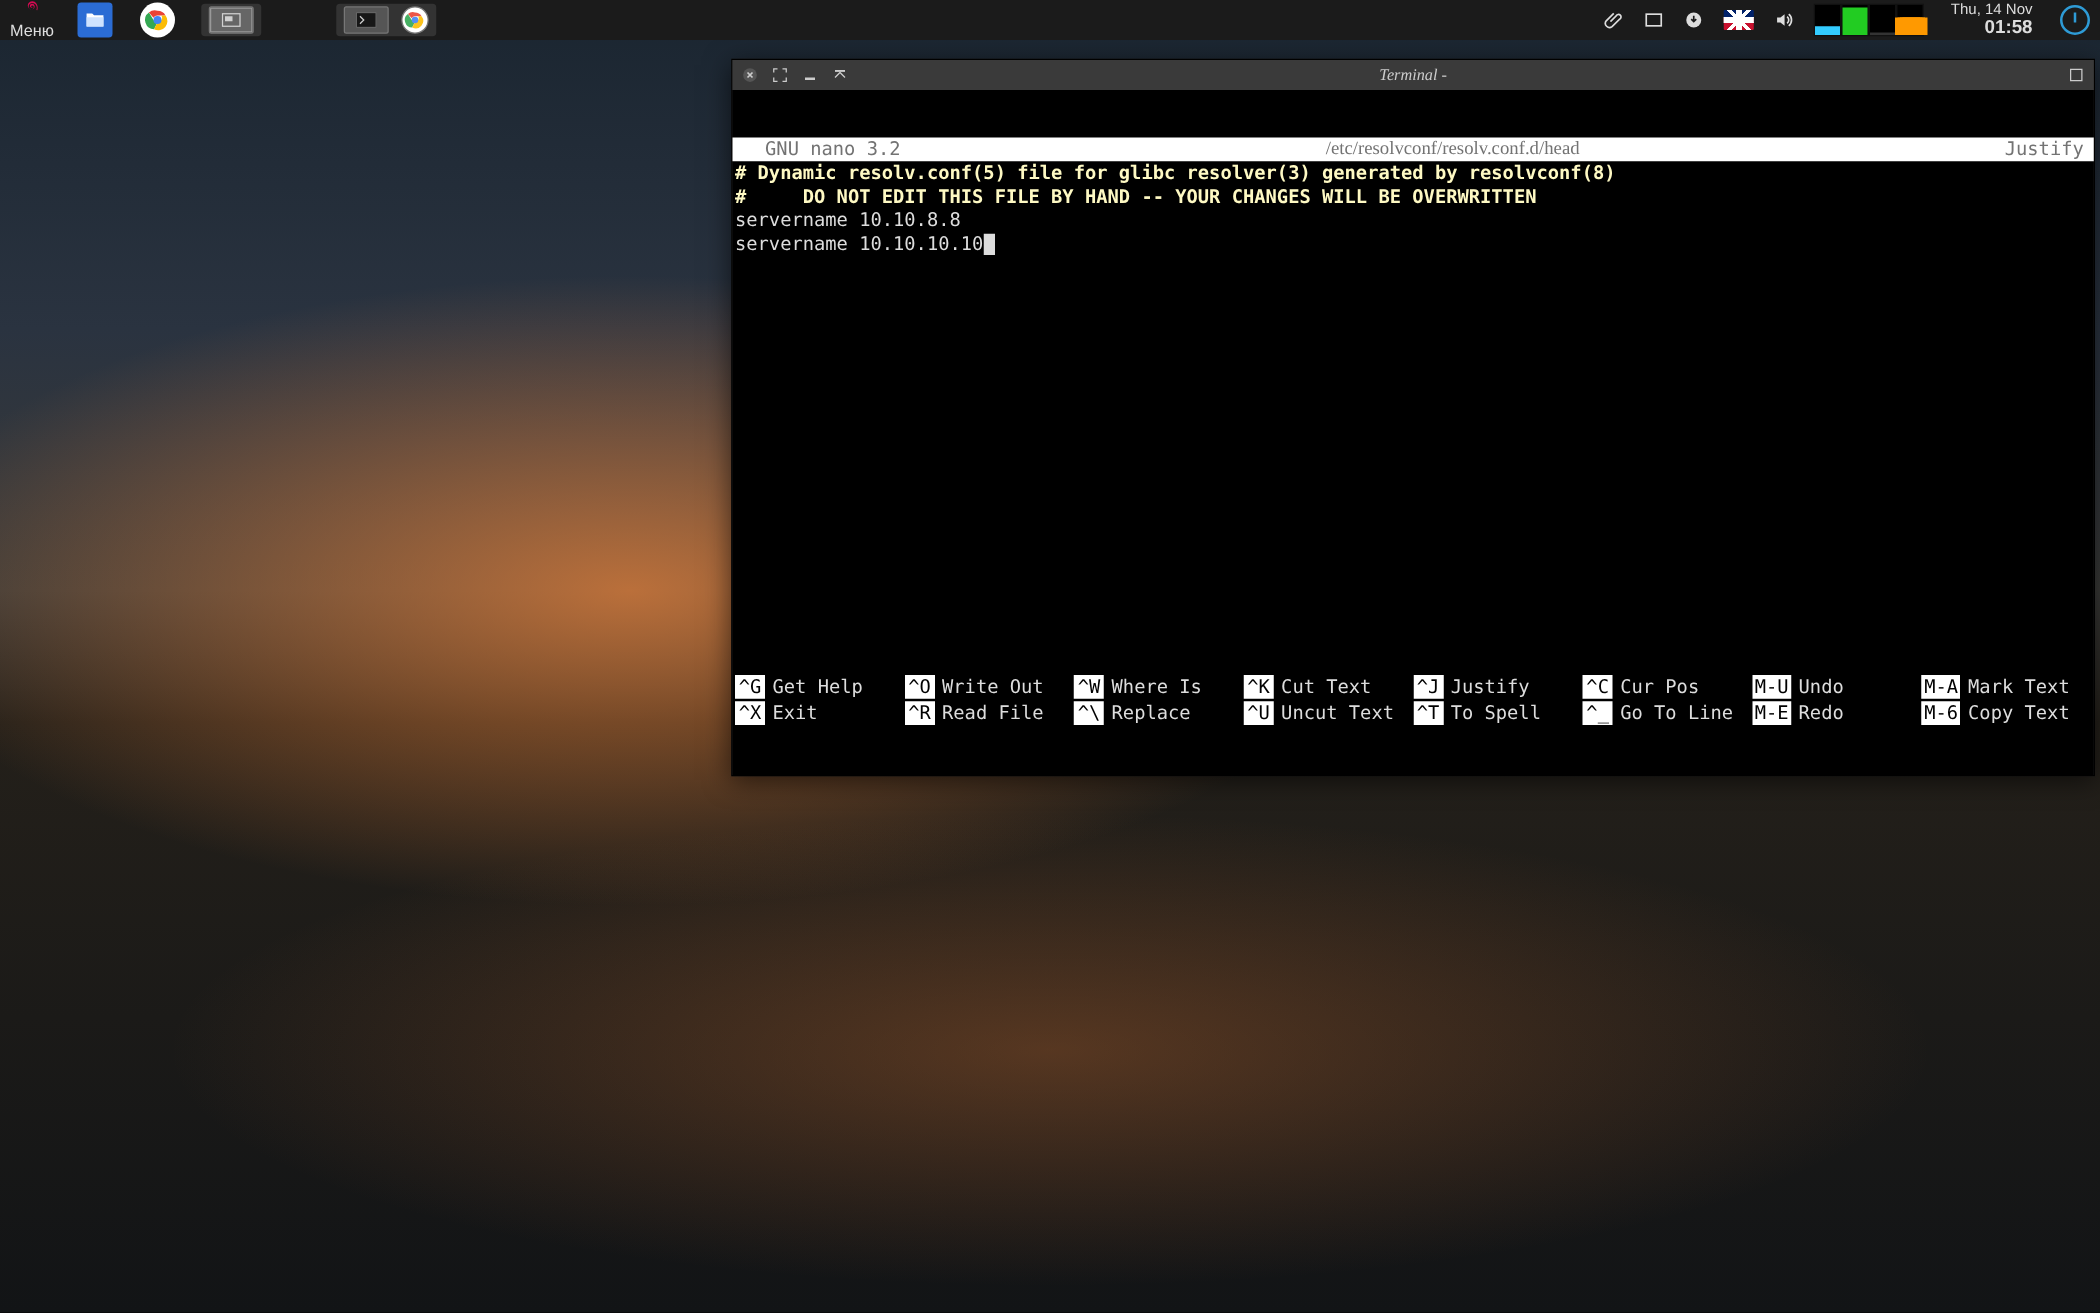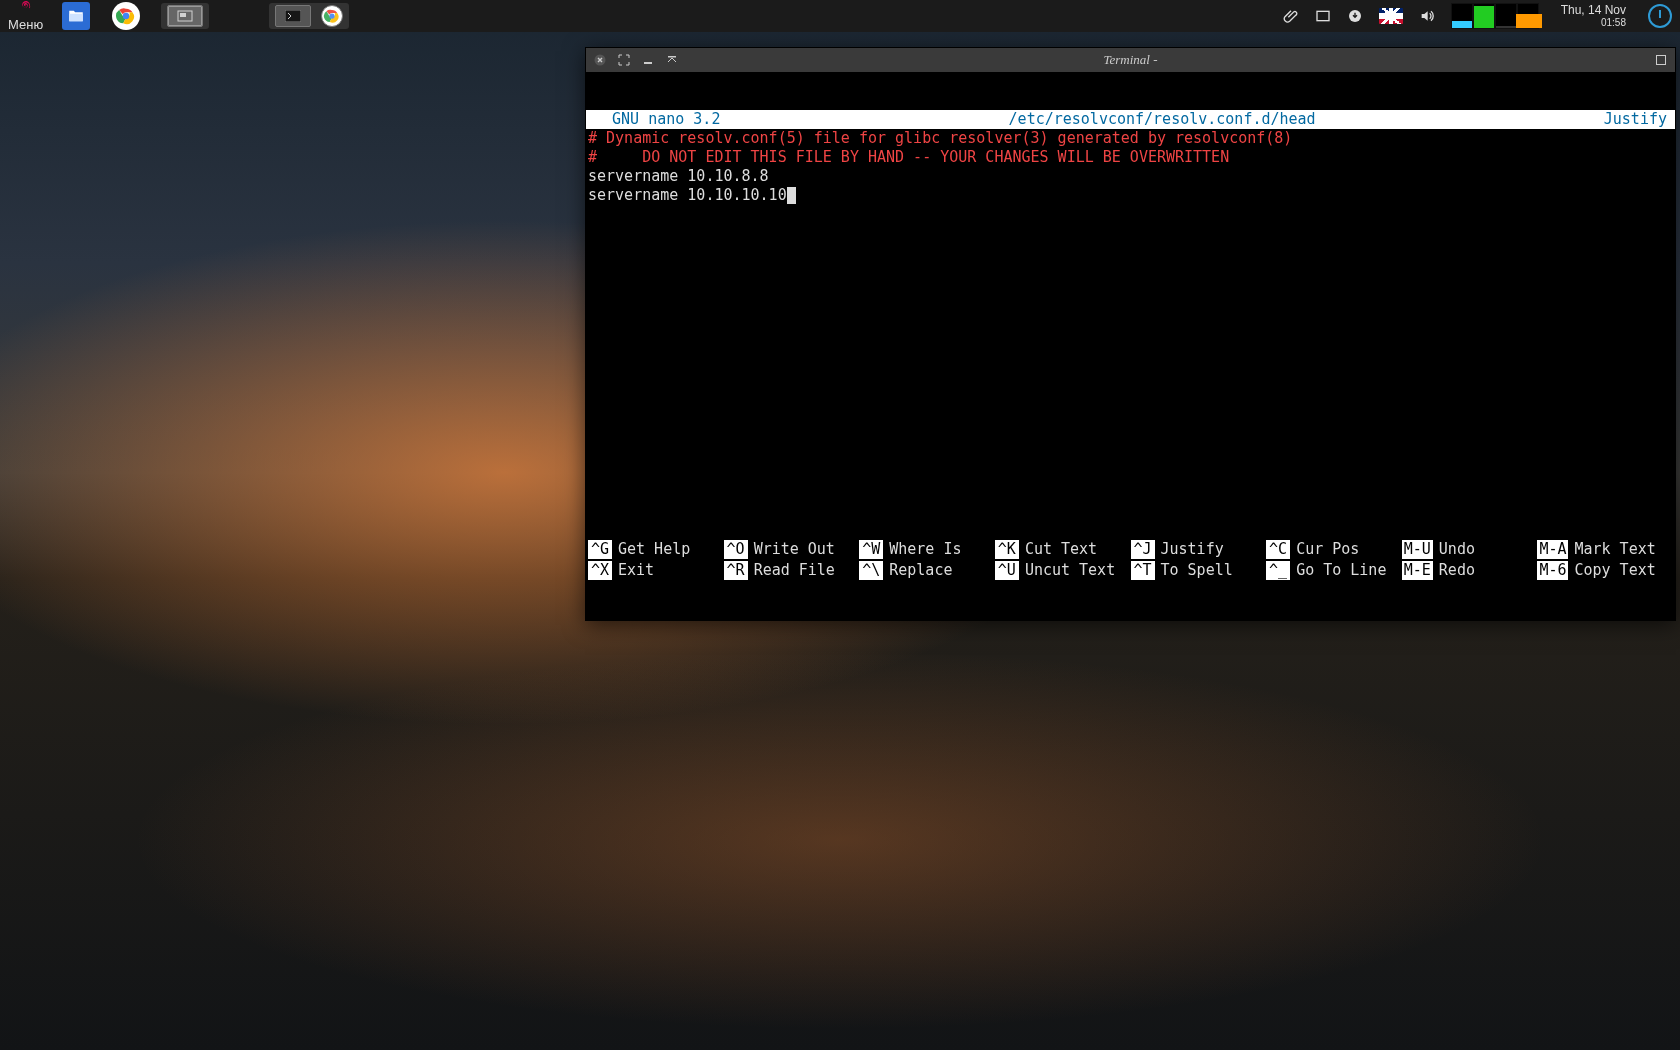--- a/index.html
+++ b/index.html
@@ -32,38 +32,38 @@
     linear-gradient(45deg,transparent 47%,#c8102e 47% 53%,transparent 53%),
     linear-gradient(-45deg,transparent 47%,#c8102e 47% 53%,transparent 53%),
     linear-gradient(to right,transparent 40%,#fff 40% 60%,transparent 60%),
     linear-gradient(to bottom,transparent 33%,#fff 33% 66%,transparent 66%),
     linear-gradient(to right,transparent 44%,#c8102e 44% 56%,transparent 56%),
     linear-gradient(to bottom,transparent 40%,#c8102e 40% 60%,transparent 60%);}
   .sysmon{width:86px;height:24px;display:flex;gap:2px;align-items:flex-end;background:#111;padding:1px;}
   .sysmon .m{flex:1;height:100%;position:relative;background:#000;}
   .sysmon .m i{position:absolute;bottom:0;left:0;right:0;}
   .clock{line-height:1.1;text-align:right;padding:16px 6px;font-size:12px;}
-  .clock .t{font-size:10px;font-weight:400;}
+  .clock .t{font-size:15px;font-weight:700;}
   .logout{width:20px;height:20px;border:2px solid #2e9bd6;border-radius:50%;display:flex;align-items:center;justify-content:center;}
   .logout::after{content:"";width:2px;height:8px;background:#2e9bd6;position:relative;top:-2px;}
 
   
   .window{position:absolute;left:585px;top:47px;width:1089px;background:#2b2b2b;border:1px solid #000;box-shadow:0 4px 20px rgba(0,0,0,.6);}
   .titlebar{height:24px;background:#3a3a3a;display:flex;align-items:center;color:#ccc;font-size:13px;position:relative;}
   .titlebar .wbtn{width:20px;height:20px;display:flex;align-items:center;justify-content:center;margin-left:4px;border-radius:2px;cursor:pointer;}
   .titlebar .title{position:absolute;left:0;right:0;text-align:center;font-style:italic;font-family:Georgia,serif;pointer-events:none;}
   .titlebar .max{margin-left:auto;margin-right:4px;}
   .term{background:#000;font-family:"DejaVu Sans Mono",Menlo,Consolas,monospace;font-size:15px;line-height:19px;color:#ddd;white-space:pre;}
   .term-inner{min-height:472px;display:flex;flex-direction:column;}
-  .nano-top{background:#fff;color:#0369a1;display:flex;justify-content:space-between;}
+  .nano-top{background:#fff;color:#737373;display:flex;justify-content:space-between;}
   .nano-top .l{padding:0 8px;}
-  .nano-top .c{flex:1;text-align:center;}
+  .nano-top .c{flex:1;text-align:center;font-family:Liberation Serif, serif;}
   .nano-top .r{padding:0 8px;}
   .body{flex:1;padding:0 2px;}
-  .comment{color:#ef4444;}
+  .comment{color:#fef9c3;font-weight:bold;}
   .cursor{display:inline-block;width:9px;height:17px;background:#ddd;vertical-align:text-bottom;}
   .shortcuts{display:grid;grid-template-columns:repeat(8,1fr);padding:0 2px 2px;}
   .sc{display:flex;gap:6px;align-items:baseline;}
   .sc .k{background:#fff;color:#000;padding:0 2px;min-width:20px;text-align:center;}
 </style>
 </head>
 <body>
 
 <div class="desktop"></div>
 

